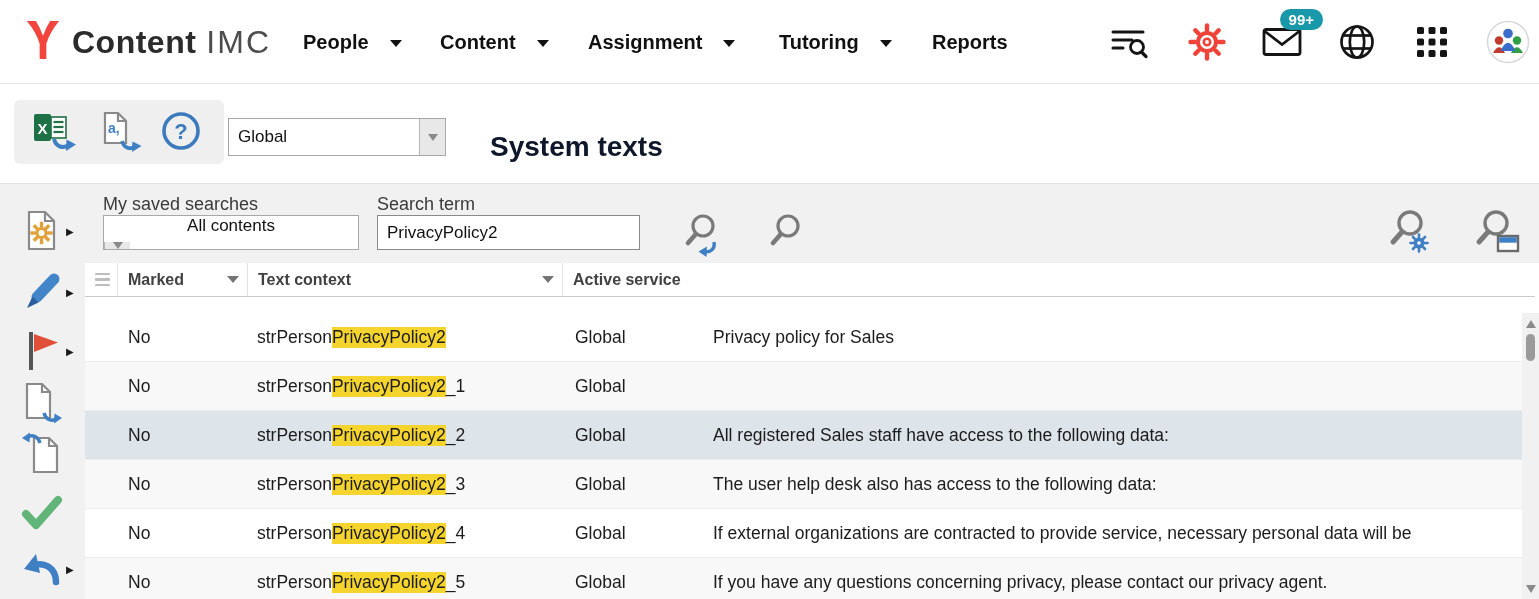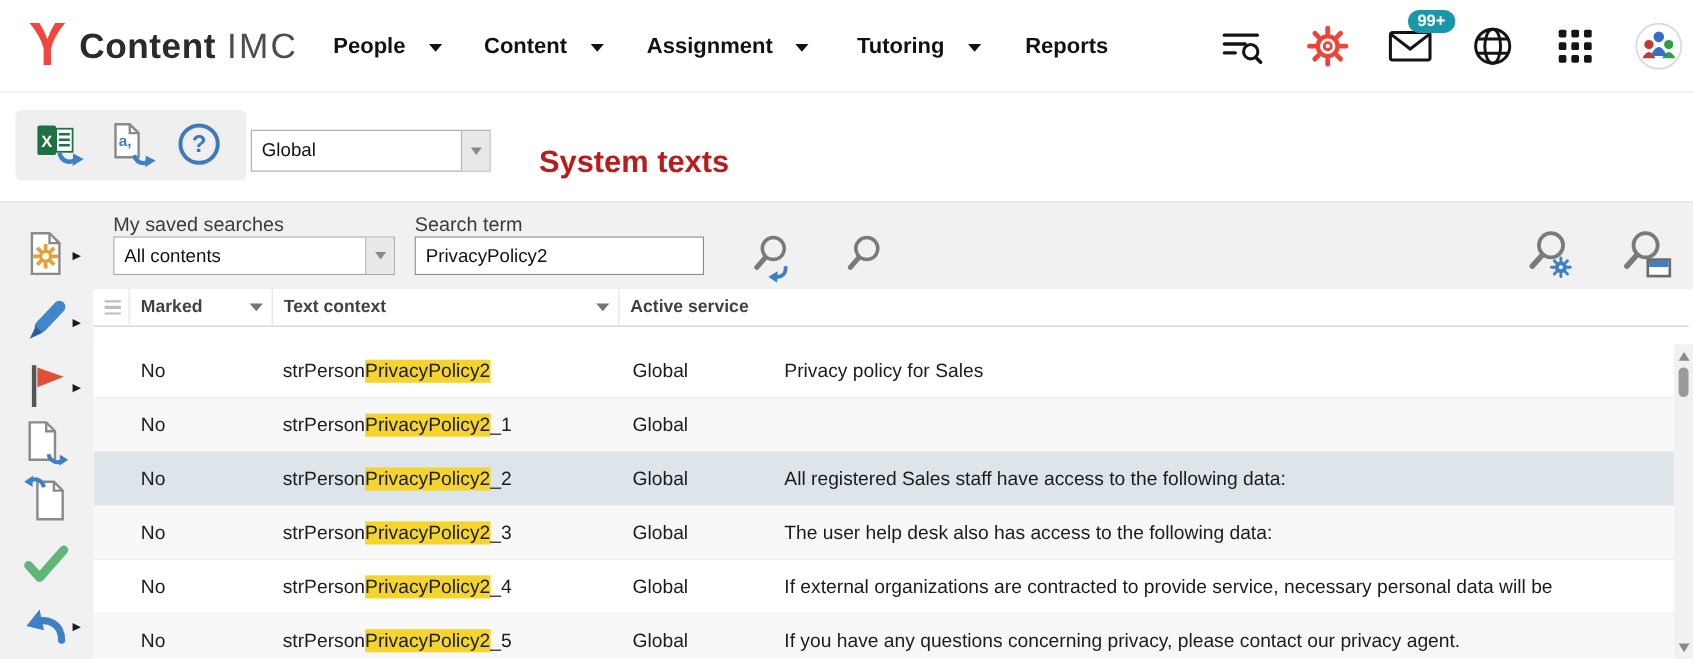--- a/index.html
+++ b/index.html
@@ -20,29 +20,29 @@
   .badge { position:absolute; top:9px; right:-18px; background:#1898a8; color:#fff; font-size:15px; font-weight:bold; padding:3px 9px; border-radius:13px; line-height:1; }
   
   .subheader { position:absolute; left:0; top:85px; width:100%; height:98px; background:#fff; }
   .tool-group { position:absolute; left:14px; top:15px; width:210px; height:64px; background:#efefef; border-radius:6px; }
   .tool-btn { position:absolute; top:10px; cursor:pointer; }
   .combo { position:absolute; background:#fff; border:1px solid #a8a8a8; display:flex; align-items:center; }
   .combo .combo-text { flex:1; padding:0 9px; font-size:17px; color:#111; white-space:nowrap; overflow:hidden; }
   .combo .combo-btn { width:26px; align-self:stretch; background:#e8e8e8; border-left:1px solid #b5b5b5; display:flex; align-items:center; justify-content:center; cursor:pointer; }
   .combo .combo-arrow { width:0; height:0; border-left:5.5px solid transparent; border-right:5.5px solid transparent; border-top:7px solid #8a8a8a; }
   .ctx-combo { left:228px; top:33px; width:218px; height:38px; }
-  .page-title { position:absolute; left:490px; top:0; height:124px; display:flex; align-items:center; font-size:28px; font-weight:bold; color:#b91c1c; }
+  .page-title { position:absolute; left:490px; top:0; height:124px; display:flex; align-items:center; font-size:28px; font-weight:bold; color:#0f172a; }
   
   .workspace { position:absolute; left:0; top:183px; width:100%; height:416px; background:#f1f1f1; border-top:1px solid #e2e2e2; }
   
   .side-btn { position:absolute; left:20px; width:44px; height:44px; display:flex; align-items:center; justify-content:center; cursor:pointer; }
   .flyout { position:absolute; left:66px; font-size:10px; color:#1a1a1a; cursor:pointer; }
   
   .field-label { position:absolute; font-size:18px; color:#3a3a3a; }
-  .saved-combo { left:103px; top:31px; width:256px; height:35px; }
+  .saved-combo { left:103px; top:31px; width:256px; height:35px;flex-direction:column; }
   .search-input { position:absolute; left:377px; top:214px; width:263px; height:35px; border:1px solid #8a8a8a; background:#fff; font-size:17px; font-family:"Liberation Sans", sans-serif; padding:0 9px; color:#111; }
   .panel-icon { position:absolute; cursor:pointer; }
   
   .table-wrap { position:absolute; left:85px; top:79px; right:0; bottom:0; background:#fff; }
   .thead { position:absolute; left:0; top:0; right:4px; height:34px; background:#fff; border-bottom:1px solid #c9c9c9;
            display:grid; grid-template-columns:33px 130px 315px 140px 1fr; }
   .th { display:flex; align-items:center; border-right:1px solid #e2e2e2; font-size:16px; font-weight:bold; color:#414141; padding:0 8px 0 10px; }
   .th.last { border-right:none; }
   .th .filter-arrow { margin-left:auto; width:0; height:0; border-left:6px solid transparent; border-right:6px solid transparent; border-top:7.5px solid #757575; cursor:pointer; }
   .hamburger { display:flex; flex-direction:column; gap:3px; margin:0 auto; }

